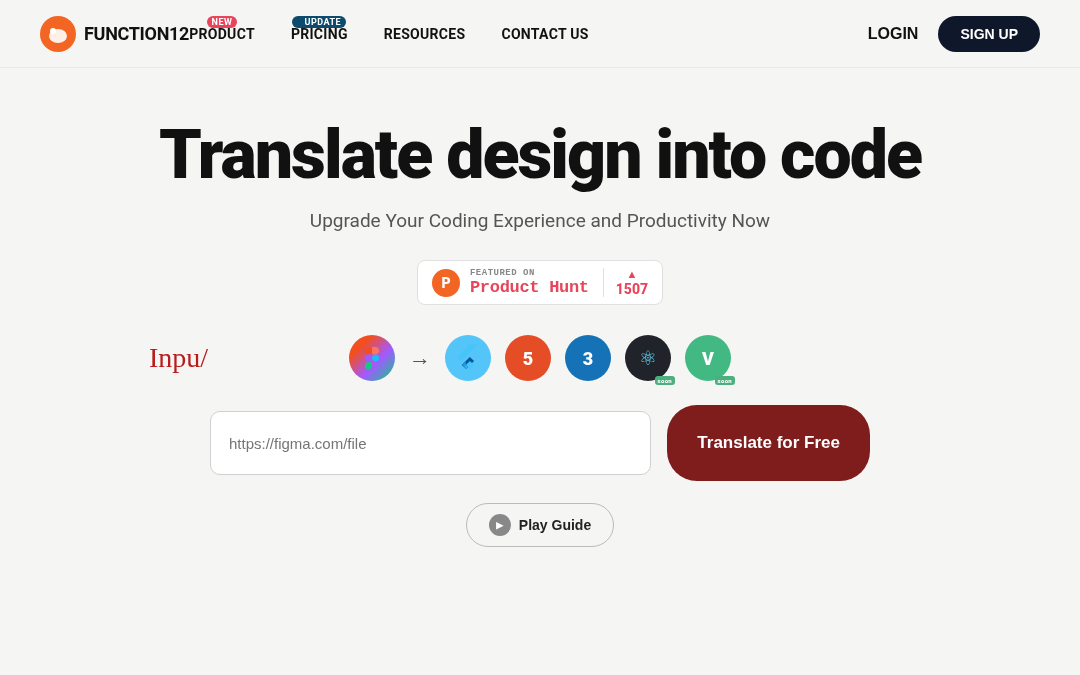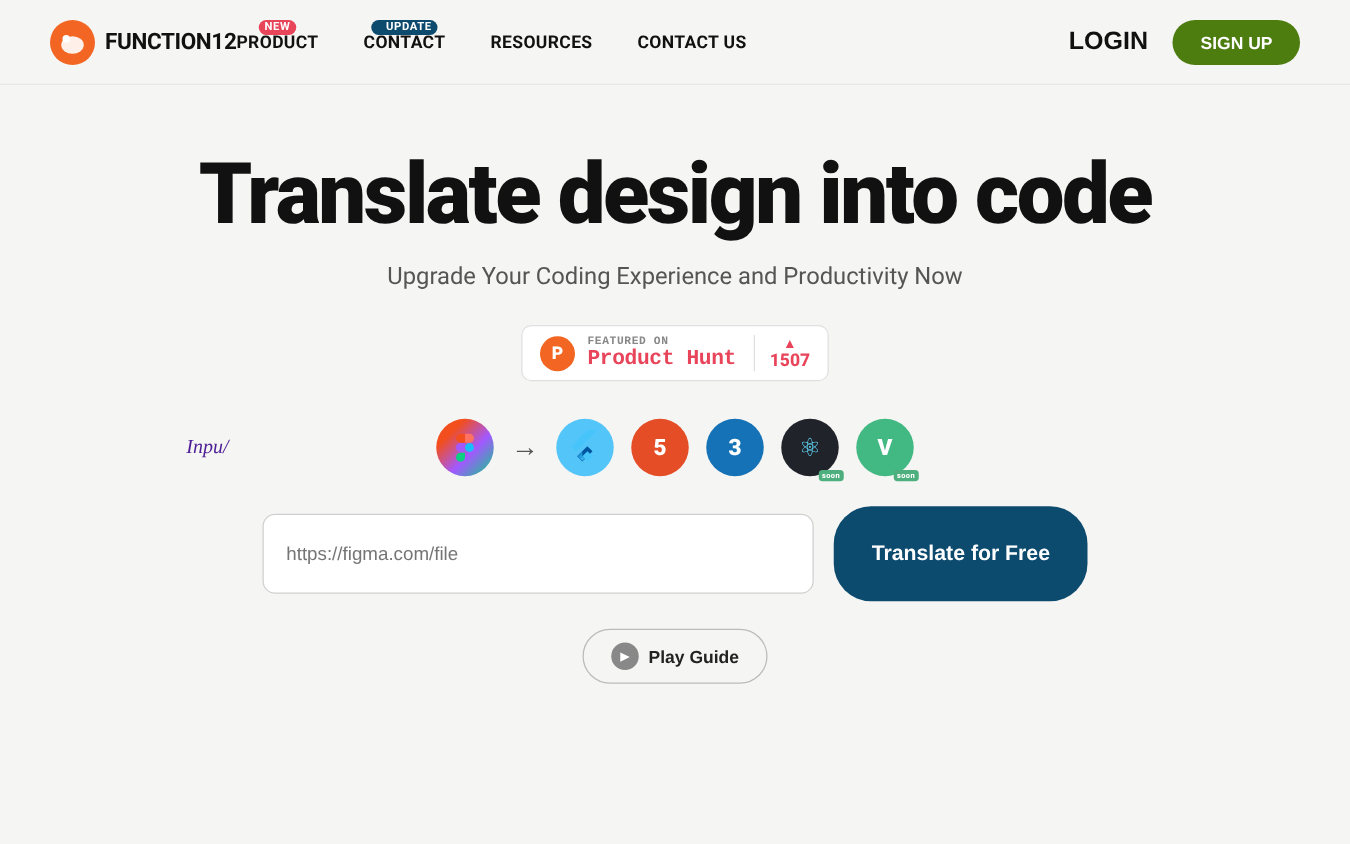--- a/index.html
+++ b/index.html
@@ -65,29 +65,29 @@
       font-weight: 700;
       color: #111;
       letter-spacing: 0.3px;
     }
     .nav-right {
       display: flex;
       align-items: center;
       gap: 20px;
     }
     .login-btn {
-      font-size: 20px;
+      font-size: 16px;
       font-weight: 600;
       color: #111;
       cursor: pointer;
       background: none;
       border: none;
     }
     .signup-btn {
-      background: #4d7c0f;
+      background: #0f172a;
       color: #fff;
       font-size: 14px;
       font-weight: 700;
       padding: 10px 22px;
       border-radius: 25px;
       border: none;
       cursor: pointer;
     }
 
     
@@ -176,23 +176,22 @@
     .tech-row {
       display: flex;
       align-items: center;
       gap: 14px;
       margin-top: 30px;
       position: relative;
     }
     .input-label {
       position: absolute;
       left: -200px;
-      font-size: 16px;
-      font-style: italic;
-      color: #4c1d95;
+      font-size: 28px;
+      color: #b91c1c;
       font-family: 'Georgia', serif;
     }
     .tech-icon {
       width: 46px;
       height: 46px;
       border-radius: 50%;
       display: flex;
       align-items: center;
       justify-content: center;
       font-size: 22px;
@@ -228,21 +227,21 @@
       height: 64px;
       border: 1.5px solid #d0d0d0;
       border-radius: 10px;
       padding: 0 18px;
       font-size: 15px;
       color: #555;
       background: #fff;
       outline: none;
     }
     .translate-btn {
-      background: #0c4a6e;
+      background: #7f1d1d;
       color: #fff;
       font-size: 17px;
       font-weight: 800;
       padding: 28px 30px;
       border-radius: 30px;
       border: none;
       cursor: pointer;
       white-space: nowrap;
     }
 
@@ -301,21 +300,21 @@
     <span class="logo-text">FUNCTION12</span>
   </div>
 
   <div class="nav-links">
     <div class="nav-item">
       <span class="nav-badge badge-new">NEW</span>
       <span class="nav-label">PRODUCT</span>
     </div>
     <div class="nav-item">
       <span class="nav-badge badge-update">UPDATE</span>
-      <span class="nav-label">CONTACT</span>
+      <span class="nav-label">PRICING</span>
     </div>
     <div class="nav-item">
       <span class="nav-label">RESOURCES</span>
     </div>
     <div class="nav-item">
       <span class="nav-label">CONTACT US</span>
     </div>
   </div>
 
   <div class="nav-right">

